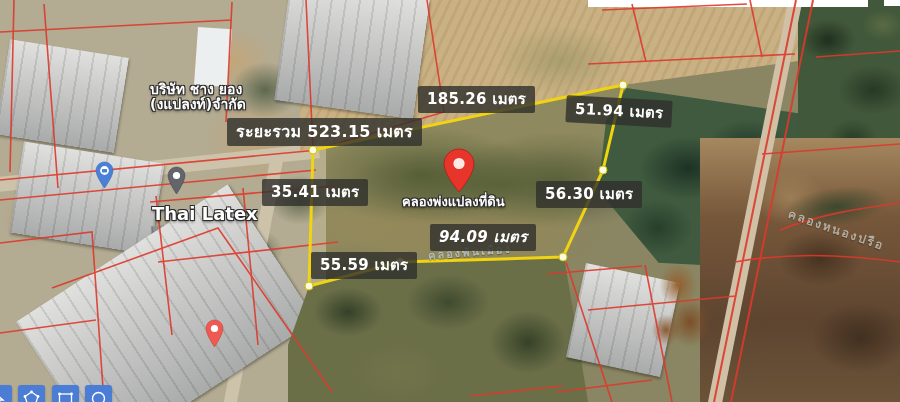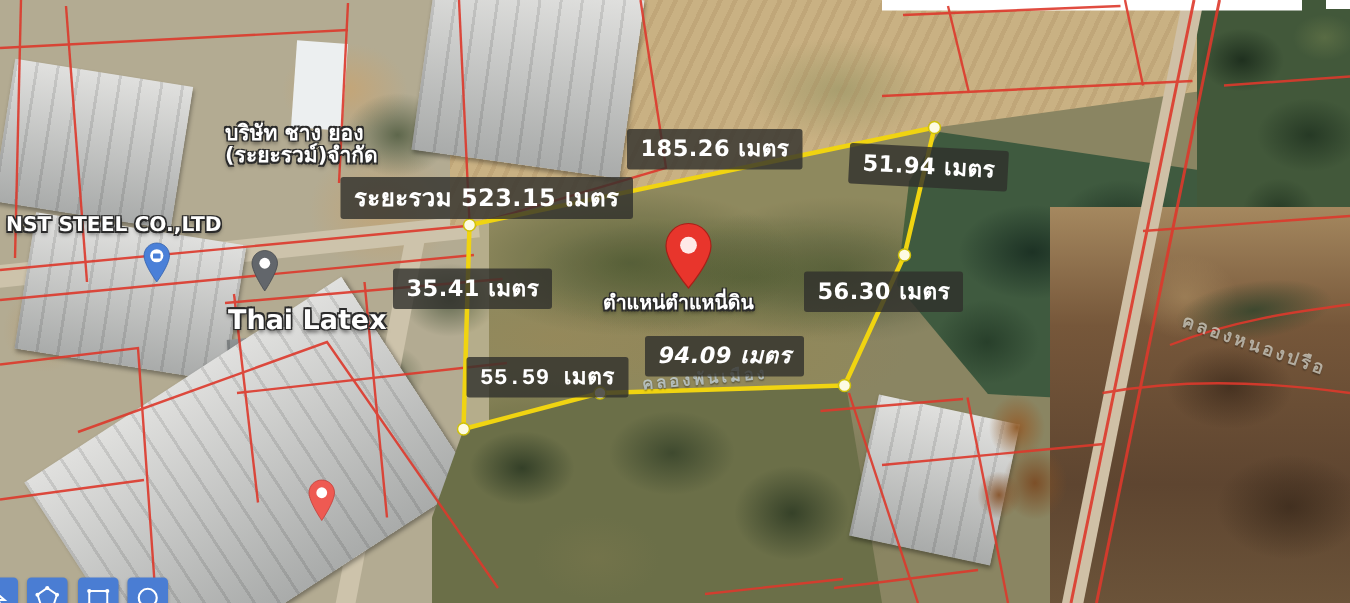--- a/index.html
+++ b/index.html
@@ -200,30 +200,29 @@
       <path d="M15 0C6.7 0 0 6.7 0 15c0 10.5 15 28 15 28s15-17.5 15-28C30 6.7 23.3 0 15 0z" fill="#e8352c" stroke="#a81f18" stroke-width="0.8"></path>
       <circle cx="15" cy="14.5" r="5.6" fill="#ffe9e7"></circle>
     </g>
   </svg>
 
   <div class="mlabel big" style="left:227px;top:118px;">ระยะรวม 523.15 เมตร</div>
   <div class="mlabel" style="left:418px;top:86px;">185.26 เมตร</div>
   <div class="mlabel" style="left:566px;top:98px;transform:rotate(3deg);">51.94 เมตร</div>
   <div class="mlabel" style="left:536px;top:181px;">56.30 เมตร</div>
   <div class="mlabel" style="left:430px;top:224px;font-style:italic;">94.09 เมตร</div>
-  <div class="mlabel" style="left:311px;top:238px;font-family:Liberation Mono, monospace;">55.59 เมตร</div>
+  <div class="mlabel" style="left:311px;top:252px;">55.59 เมตร</div>
   <div class="mlabel" style="left:262px;top:179px;">35.41 เมตร</div>
 
   <div class="poi center" style="left:150px;top:82px;width:118px;font-size:14px;line-height:15px;">
     <div>บริษัท ชาง ยอง</div>
-    <div>(ระยะรวม์)จำกัด</div>
+    <div>(งแปลงท์)จำกัด</div>
   </div>
-  <div class="poi" style="left:4px;top:142px;font-size:13.5px;">NST STEEL CO.,LTD</div>
   <div class="poi" style="left:152px;top:203px;font-size:18px;">Thai Latex</div>
-  <div class="poi center" style="left:402px;top:191px;width:116px;font-size:13px;">ตำแหน่ตำแหนี่ดิน</div>
+  <div class="poi center" style="left:402px;top:191px;width:116px;font-size:13px;">คลองพ่งแปลงที่ดิน</div>
   <div class="canal" style="left:428px;top:243px;transform:rotate(-5deg);">คลองพันเมือง</div>
   <div class="canal" style="left:786px;top:220px;transform:rotate(19deg);font-size:12px;color:rgba(215,215,205,.72);">คลองหนองปรือ</div>
 
   <button class="tool-btn" style="left:-15px;top:385px;" title="">
     <svg width="14" height="14" viewBox="0 0 14 14">
         <path d="M3,1 L11,8 L7,8 L9,13 L7,14 L5,9 L3,12 Z" fill="none" stroke="#fff" stroke-width="1.4"></path>
       </svg>
   </button>
   <button class="tool-btn" style="left:18px;top:385px;" title="">
     <svg width="17" height="17" viewBox="0 0 17 17">

